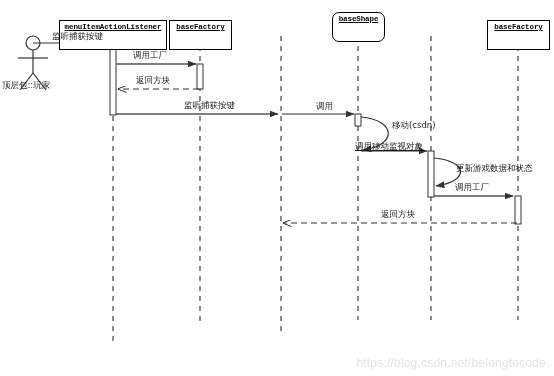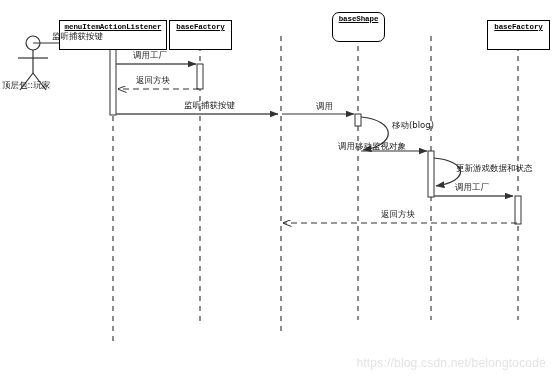--- a/index.html
+++ b/index.html
@@ -149,21 +149,21 @@
   <div class="lifeline-head" style="left:332px; top:12px; width:53px;border-radius:7px;">baseShape</div>
   <div class="lifeline-head" style="left:487px; top:20px; width:63px;">baseFactory</div>
 
   <div class="actor-label" style="left:2px; top:80px;text-align:center;">顶层包::玩家</div>
 
   <div class="msg-label" style="left:52px;  top:31px;">监听捕获按键</div>
   <div class="msg-label" style="left:133px; top:50px;">调用工厂</div>
   <div class="msg-label" style="left:136px; top:75px;">返回方块</div>
   <div class="msg-label" style="left:160px; top:100px;margin-left:24px;">监听捕获按键</div>
   <div class="msg-label" style="left:304px; top:101px;margin-left:12px;">调用</div>
-  <div class="msg-label" style="left:392px; top:120px;">移动(blog)</div>
-  <div class="msg-label" style="left:338px; top:141px;">调用移动监视对象</div>
+  <div class="msg-label" style="left:392px; top:120px;">移动(csdn)</div>
+  <div class="msg-label" style="left:355px; top:141px;text-decoration:underline;">调用移动监视对象</div>
   <div class="msg-label" style="left:456px; top:163px;text-align:right;">更新游戏数据和状态</div>
   <div class="msg-label" style="left:455px; top:182px;">调用工厂</div>
   <div class="msg-label" style="left:381px; top:209px;">返回方块</div>
 
   <div class="watermark">https://blog.csdn.net/belongtocode</div>
 
 </div>
 
 </body></html>

